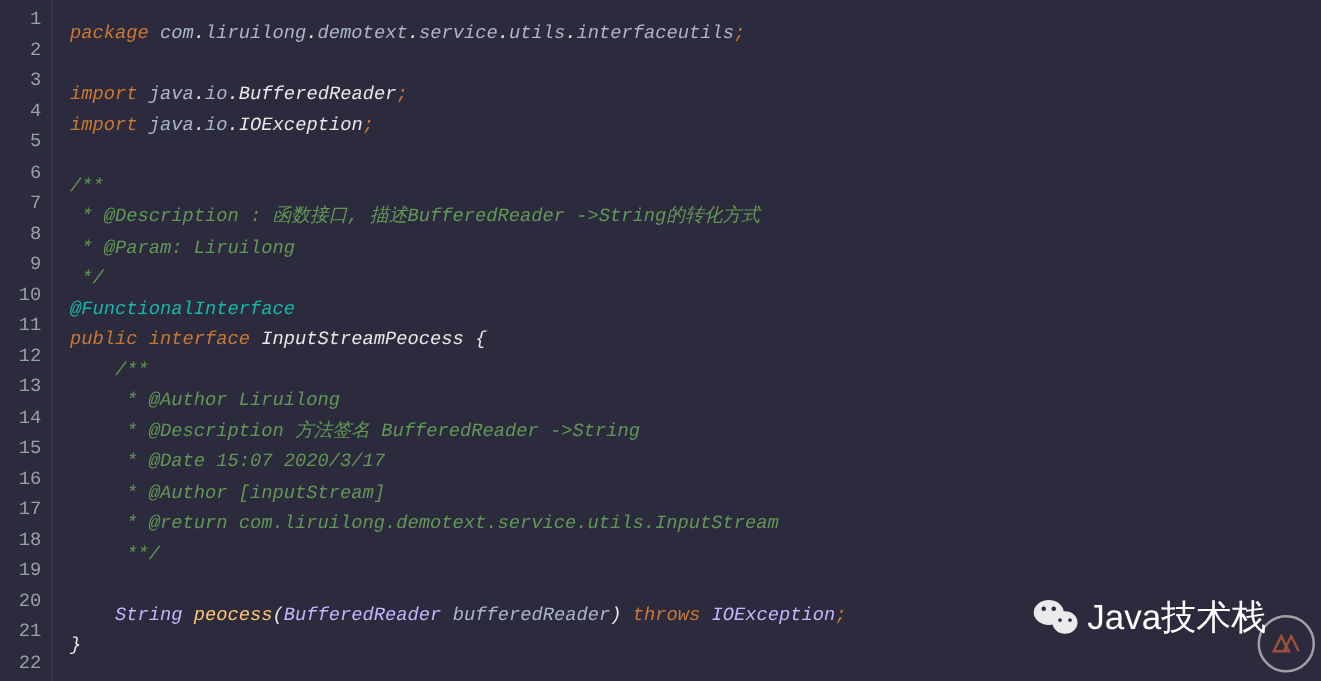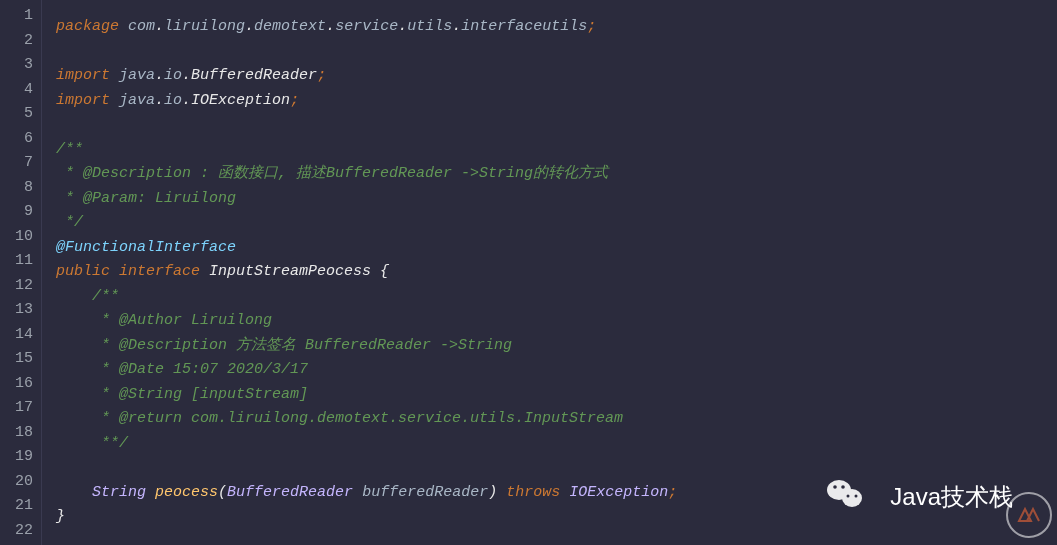--- a/index.html
+++ b/index.html
@@ -47,42 +47,42 @@
       height: 24.5px;
       line-height: 24.5px;
       white-space: pre;
     }
     .kw { color: #cc7832; }
     .pkg { color: #a9b7c6; }
     .dot { color: #e8e8e8; }
     .cls { color: #e8e8e8; }
     .comment { color: #629755; }
     .comment-bold { color: #629755; font-style: italic; }
-    .anno { color: #7dd3fc; }
+    .anno { color: #14b8a6; }
     .id { color: #ffc66d; }
     .paren { color: #e8e8e8; }
     .param { color: #a9b7c6; }
     .type { color: #c4b5fd; }
     .semi { color: #cc7832; }
 
     .watermark-wechat {
       position: absolute;
       right: 192px;
       bottom: 30px;
       width: 40px;
       height: 40px;
       opacity: 0.9;
     }
     .watermark-text {
       position: absolute;
       right: 44px;
       bottom: 32px;
       color: #ffffff;
       font-style: normal;
-      font-size: 24px;
+      font-size: 28px;
       font-family: 'Microsoft YaHei', sans-serif;
     }
     .watermark-logo {
       position: absolute;
       right: 4px;
       bottom: 6px;
       width: 48px;
       height: 48px;
       opacity: 0.55;
     }
@@ -125,21 +125,21 @@
     <div class="code-line comment">/**</div>
     <div class="code-line comment-bold"> * @Description : 函数接口, 描述BufferedReader -&gt;String的转化方式</div>
     <div class="code-line comment-bold"> * @Param: Liruilong</div>
     <div class="code-line comment"> */</div>
     <div class="code-line anno">@FunctionalInterface</div>
     <div class="code-line"><span class="kw">public</span> <span class="kw">interface</span> <span class="cls">InputStreamPeocess</span> <span class="paren">{</span></div>
     <div class="code-line comment">    /**</div>
     <div class="code-line comment-bold">     * @Author Liruilong</div>
     <div class="code-line comment-bold">     * @Description 方法签名 BufferedReader -&gt;String</div>
     <div class="code-line comment-bold">     * @Date 15:07 2020/3/17</div>
-    <div class="code-line comment-bold">     * @String [inputStream]</div>
+    <div class="code-line comment-bold">     * @Author [inputStream]</div>
     <div class="code-line comment-bold">     * @return com.liruilong.demotext.service.utils.InputStream</div>
     <div class="code-line comment">     **/</div>
     <div class="code-line"></div>
     <div class="code-line"><span>    </span><span class="type">String</span> <span class="id">peocess</span><span class="paren">(</span><span class="type">BufferedReader</span> <span class="param">bufferedReader</span><span class="paren">)</span> <span class="kw">throws</span> <span class="type">IOException</span><span class="semi">;</span></div>
     <div class="code-line"><span class="paren">}</span></div>
   </div>
 </div>
 
 <div class="watermark-wechat">
   <svg viewBox="0 0 40 40" fill="#ffffff">

